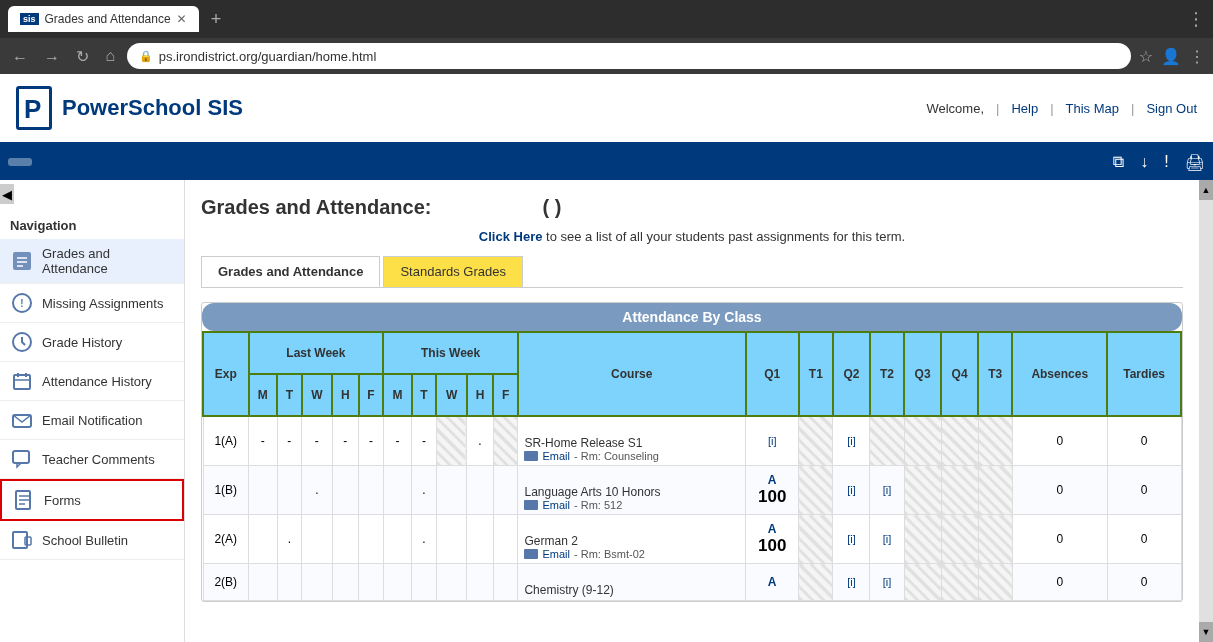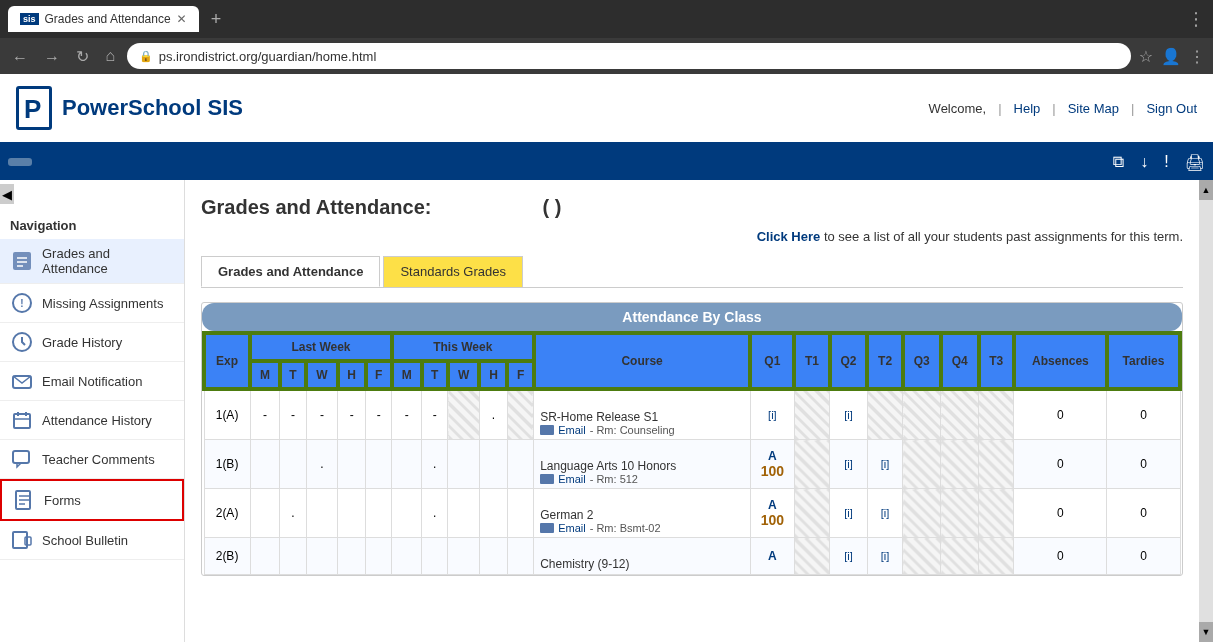--- a/index.html
+++ b/index.html
@@ -205,21 +205,21 @@
       padding: 16px;
       background: #fff;
     }
     .page-title {
       font-size: 20px;
       font-weight: bold;
       color: #333;
       margin-bottom: 10px;
     }
     .past-assignments-link {
-      text-align: right;
+      text-align: center;
       margin-bottom: 12px;
       font-size: 13px;
       color: #333;
     }
     .past-assignments-link a {
       color: #003a7d;
       text-decoration: none;
       font-weight: bold;
     }
 
@@ -259,26 +259,26 @@
       padding: 6px;
       font-size: 14px;
       border-radius: 12px;
     }
     table {
       width: 100%;
       border-collapse: collapse;
       font-size: 12px;
     }
     th {
-      background: #3b82f6;
-      color: #333;
-      font-weight: bold;
-      padding: 5px 4px;
+      background: #7dd3fc;
+      color: #333;
+      font-weight: bold;
+      padding: 13px 4px;
       text-align: center;
-      border: 4px solid #4d7c0f;
+      border: 2px solid #4d7c0f;
     }
     td {
       padding: 4px 4px;
       text-align: center;
       border: 1px solid #ddd;
       vertical-align: middle;
     }
     .course-cell {
       text-align: left;
       padding: 3px 6px;
@@ -296,23 +296,23 @@
       align-items: center;
       gap: 3px;
     }
     .room-text { color: #555; font-size: 11px; }
     .grade-a {
       color: #003a7d;
       font-weight: bold;
       font-size: 12px;
     }
     .grade-score {
-      color: #a16207;
-      font-weight: bold;
-      font-size: 14px;
+      color: #000000;
+      font-weight: bold;
+      font-size: 17px;
     }
     .info-link {
       color: #003a7d;
       font-size: 11px;
       text-decoration: none;
     }
     .hatch {
       background: repeating-linear-gradient(
         45deg,
         #e0e0e0,
@@ -360,21 +360,21 @@
         <text x="2" y="26" font-size="26" font-weight="bold" fill="#003a7d">P</text>
       </svg>
     </div>
     <span class="ps-title">PowerSchool SIS</span>
   </div>
   <div class="header-right">
     <span>Welcome,</span>
     <span class="header-divider">|</span>
     <a href="#">Help</a>
     <span class="header-divider">|</span>
-    <a href="#">Site Map</a>
+    <a href="#">This Map</a>
     <span class="header-divider">|</span>
     <a href="#">Sign Out</a>
   </div>
 </div>
 
 <div class="toolbar">
   <button class="student-btn"></button>
   <div class="toolbar-icons">
     <span class="toolbar-icon">⧉</span>
     <span class="toolbar-icon">↓</span>
@@ -419,37 +419,37 @@
           <circle cx="11" cy="11" r="9" fill="none" stroke="#5577aa" stroke-width="2"></circle>
           <polyline points="11,6 11,11 14,14" stroke="#5577aa" stroke-width="2" fill="none"></polyline>
         </svg>
       </div>
       <span>Grade History</span>
     </div>
 
     <div class="sidebar-item">
       <div class="sidebar-icon">
         <svg width="22" height="22" viewBox="0 0 22 22">
-          <rect x="2" y="6" width="18" height="12" rx="2" fill="none" stroke="#5577aa" stroke-width="2"></rect>
-          <polyline points="2,6 11,13 20,6" stroke="#5577aa" stroke-width="1.5" fill="none"></polyline>
-        </svg>
-      </div>
-      <span>Email Notification</span>
-    </div>
-
-    <div class="sidebar-item">
-      <div class="sidebar-icon">
-        <svg width="22" height="22" viewBox="0 0 22 22">
           <rect x="3" y="5" width="16" height="14" rx="1" fill="none" stroke="#5577aa" stroke-width="2"></rect>
           <line x1="7" y1="3" x2="7" y2="7" stroke="#5577aa" stroke-width="2"></line>
           <line x1="15" y1="3" x2="15" y2="7" stroke="#5577aa" stroke-width="2"></line>
           <line x1="3" y1="10" x2="19" y2="10" stroke="#5577aa" stroke-width="1.5"></line>
         </svg>
       </div>
       <span>Attendance History</span>
+    </div>
+
+    <div class="sidebar-item">
+      <div class="sidebar-icon">
+        <svg width="22" height="22" viewBox="0 0 22 22">
+          <rect x="2" y="6" width="18" height="12" rx="2" fill="none" stroke="#5577aa" stroke-width="2"></rect>
+          <polyline points="2,6 11,13 20,6" stroke="#5577aa" stroke-width="1.5" fill="none"></polyline>
+        </svg>
+      </div>
+      <span>Email Notification</span>
     </div>
 
     <div class="sidebar-item">
       <div class="sidebar-icon">
         <svg width="22" height="22" viewBox="0 0 22 22">
           <rect x="2" y="3" width="16" height="12" rx="2" fill="none" stroke="#5577aa" stroke-width="2"></rect>
           <polyline points="6,15 6,19 10,15" stroke="#5577aa" stroke-width="1.5" fill="none"></polyline>
         </svg>
       </div>
       <span>Teacher Comments</span>

